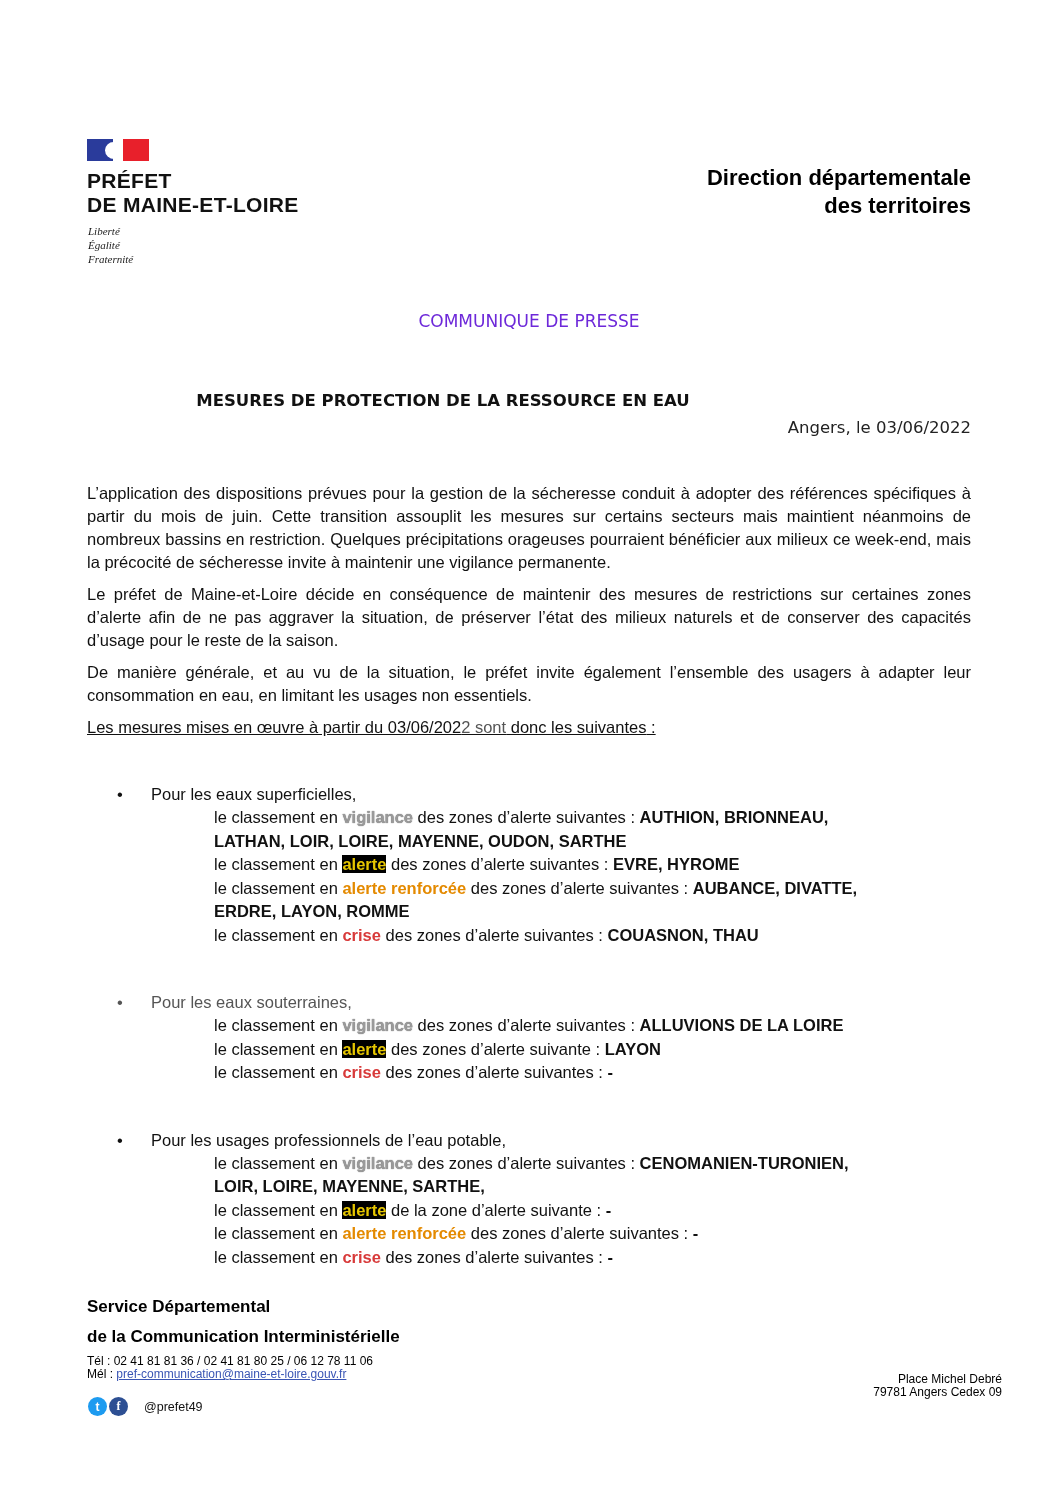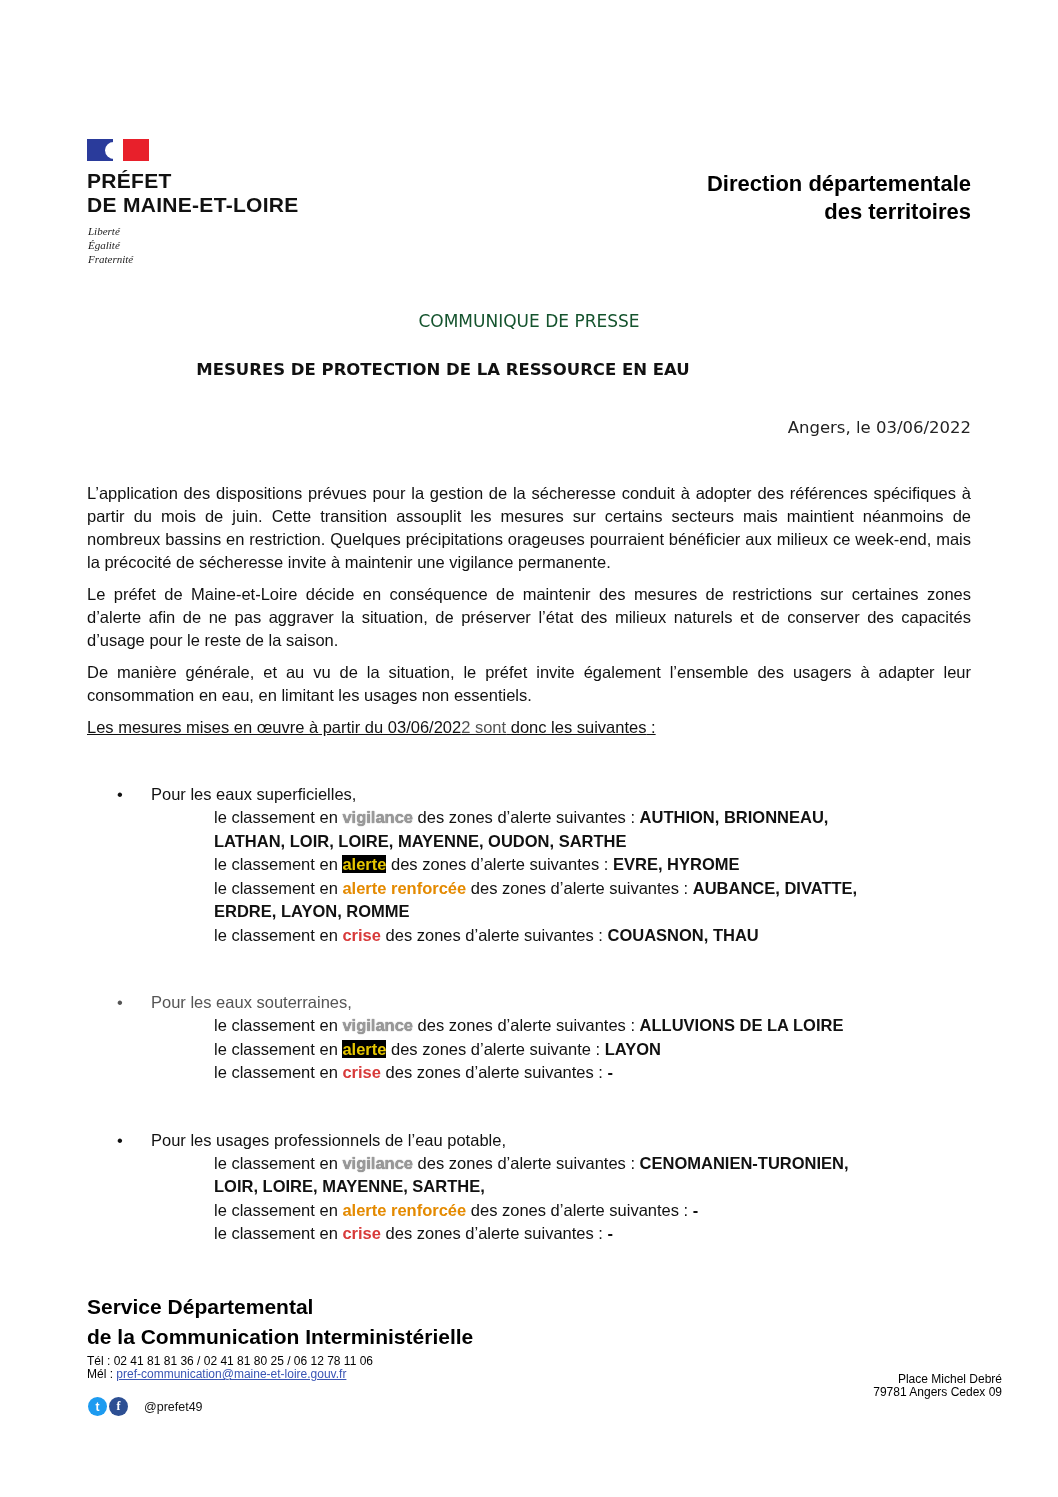--- a/index.html
+++ b/index.html
@@ -10,26 +10,26 @@
   
   .flag { left: 87px; top: 139px; width: 62px; height: 22px; }
   .flag .blue { position: absolute; left: 0; top: 0; width: 26px; height: 22px; background: #2a3b9b; }
   .flag .white { position: absolute; left: 26px; top: 0; width: 10px; height: 22px; background: #fff; }
   .flag .red { position: absolute; left: 36px; top: 0; width: 26px; height: 22px; background: #e8202b; }
   .flag .mar { position: absolute; left: 18px; top: 3px; width: 18px; height: 17px; background: #fff; border-radius: 55% 30% 40% 60%; }
   .brand { left: 87px; top: 169px; font-family: "Liberation Sans", sans-serif; font-weight: bold;
            font-size: 21px; line-height: 24px; letter-spacing: 0.3px; color: #111; }
   .motto { left: 88px; top: 224px; font-family: "Liberation Serif", serif; font-style: italic;
            font-size: 11px; line-height: 14px; color: #222; }
-  .dir { right: 87px; top: 170px; text-align: right; font-family: "Liberation Sans", sans-serif;
+  .dir { right: 87px; top: 164px; text-align: right; font-family: "Liberation Sans", sans-serif;
          font-weight: bold; font-size: 22px; line-height: 28px; color: #000; }
 
   
-  .comm { left: 0; width: 1058px; top: 311px; text-align: center; font-size: 17px; color: #14532d; }
-  .mesures { left: 0; width: 886px; top: 360px; text-align: center; font-size: 16.5px; font-weight: bold; color: #111; }
+  .comm { left: 0; width: 1058px; top: 311px; text-align: center; font-size: 17px; color: #6d28d9; }
+  .mesures { left: 0; width: 886px; top: 391px; text-align: center; font-size: 16.5px; font-weight: bold; color: #111; }
   .date { right: 87px; top: 418px; font-size: 16.5px; color: #222; }
 
   
   .body { left: 87px; width: 884px; top: 482px; font-family: "Liberation Sans", sans-serif;
           font-size: 16.5px; line-height: 23px; color: #111; }
   .body p { margin: 0 0 9px 0; text-align: justify; }
   .lead { text-decoration: underline; }
   .lead .alt { color: #555; }
 
   .bullet { position: relative; margin-top: 0; }
@@ -41,21 +41,21 @@
   .grp { margin-bottom: 28px; }
 
   .lvl { font-weight: bold; }
   .lvl-vig { color: #9a9a9a; text-shadow: 0 0 1px #555; }
   .lvl-ale { color: #e6c600; background: #000000; }
   .lvl-ren { color: #e48a00; }
   .lvl-cri { color: #d83a3a; }
 
   
   .svc { left: 87px; top: 1292px; font-family: "Liberation Sans", sans-serif; font-weight: bold;
-         font-size: 21px; line-height: 30px; color: #000; }
+         font-size: 17px; line-height: 30px; color: #000; }
   .contact { left: 87px; top: 1355px; font-family: "Liberation Sans", sans-serif; font-size: 12px; line-height: 13px; color: #000; }
   .contact a { color: #3a55b4; text-decoration: underline; }
   .social { left: 88px; top: 1397px; display: flex; align-items: center; gap: 2px;
             font-family: "Liberation Sans", sans-serif; font-size: 12.5px; }
   .ic { width: 19px; height: 19px; border-radius: 50%; display: inline-flex; align-items: center; justify-content: center;
         color: #fff; font-weight: bold; font-size: 12px; }
   .tw { background: #1d9bf0; }
   .fb { background: #2d4f93; font-family: "Liberation Serif", serif; }
   .handle { margin-left: 14px; }
   .addr { right: 56px; top: 1373px; text-align: right; font-family: "Liberation Sans", sans-serif; font-size: 12px; line-height: 13px; color: #000; }
@@ -116,20 +116,21 @@
           <div><span>le classement en </span><span class="lvl lvl-ale">alerte</span><span> des zones d’alerte suivante : </span><span class="zones">LAYON</span></div>
           <div><span>le classement en </span><span class="lvl lvl-cri">crise</span><span> des zones d’alerte suivantes : </span><span class="zones">-</span></div>
         </div>
       </div>
       <div class="grp bullet">
         <span class="dot">•</span>
         <div class="head">Pour les usages professionnels de l’eau potable,</div>
         <div class="lines" style="color: rgb(17, 17, 17);">
           <div><span>le classement en </span><span class="lvl lvl-vig">vigilance</span><span> des zones d’alerte suivantes : </span><span class="zones">CENOMANIEN-TURONIEN,</span></div>
           <div class="zones">LOIR, LOIRE, MAYENNE, SARTHE,</div>
+          <div><span>le classement en </span><span class="lvl lvl-ale">alerte</span><span> de la zone d’alerte suivante :  </span><span class="zones">-</span></div>
           <div><span>le classement en </span><span class="lvl lvl-ren">alerte renforcée</span><span> des zones d’alerte suivantes : </span><span class="zones">-</span></div>
           <div><span>le classement en </span><span class="lvl lvl-cri">crise</span><span> des zones d’alerte suivantes : </span><span class="zones">-</span></div>
         </div>
       </div>
     </div>
 </div>
 
 <div class="abs svc">
   <div>Service Départemental</div>
   <div>de la Communication Interministérielle</div>

